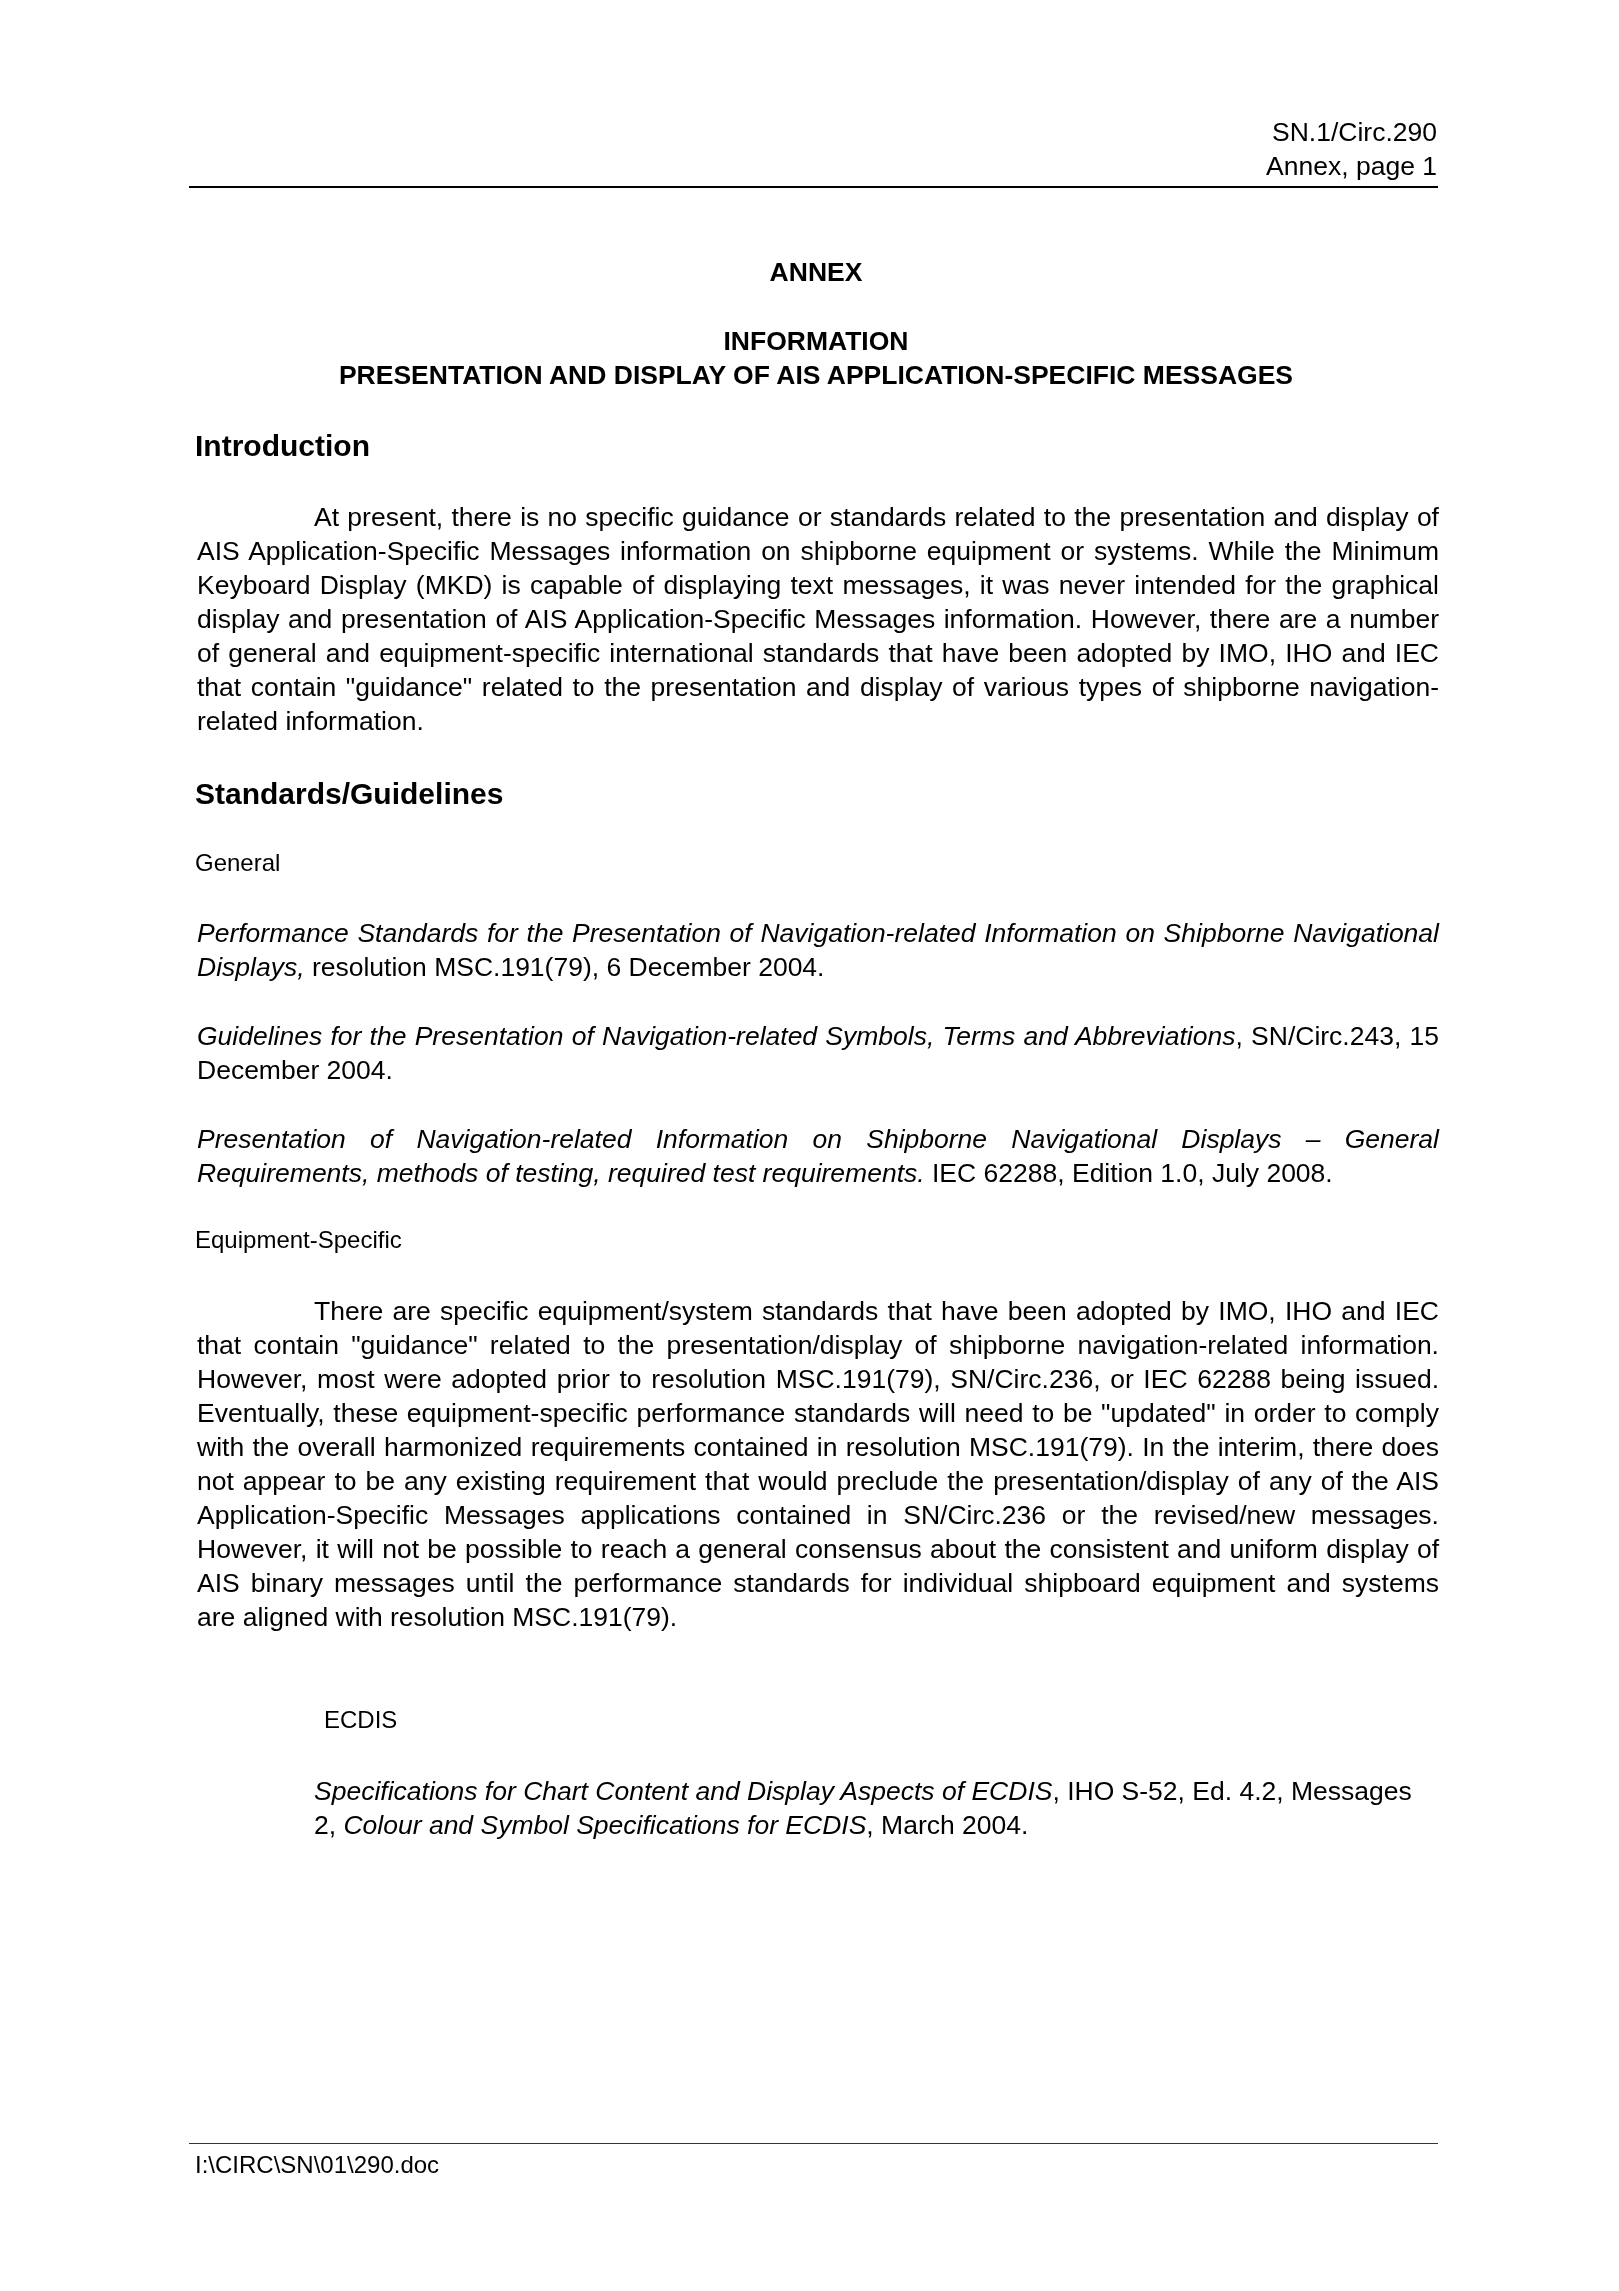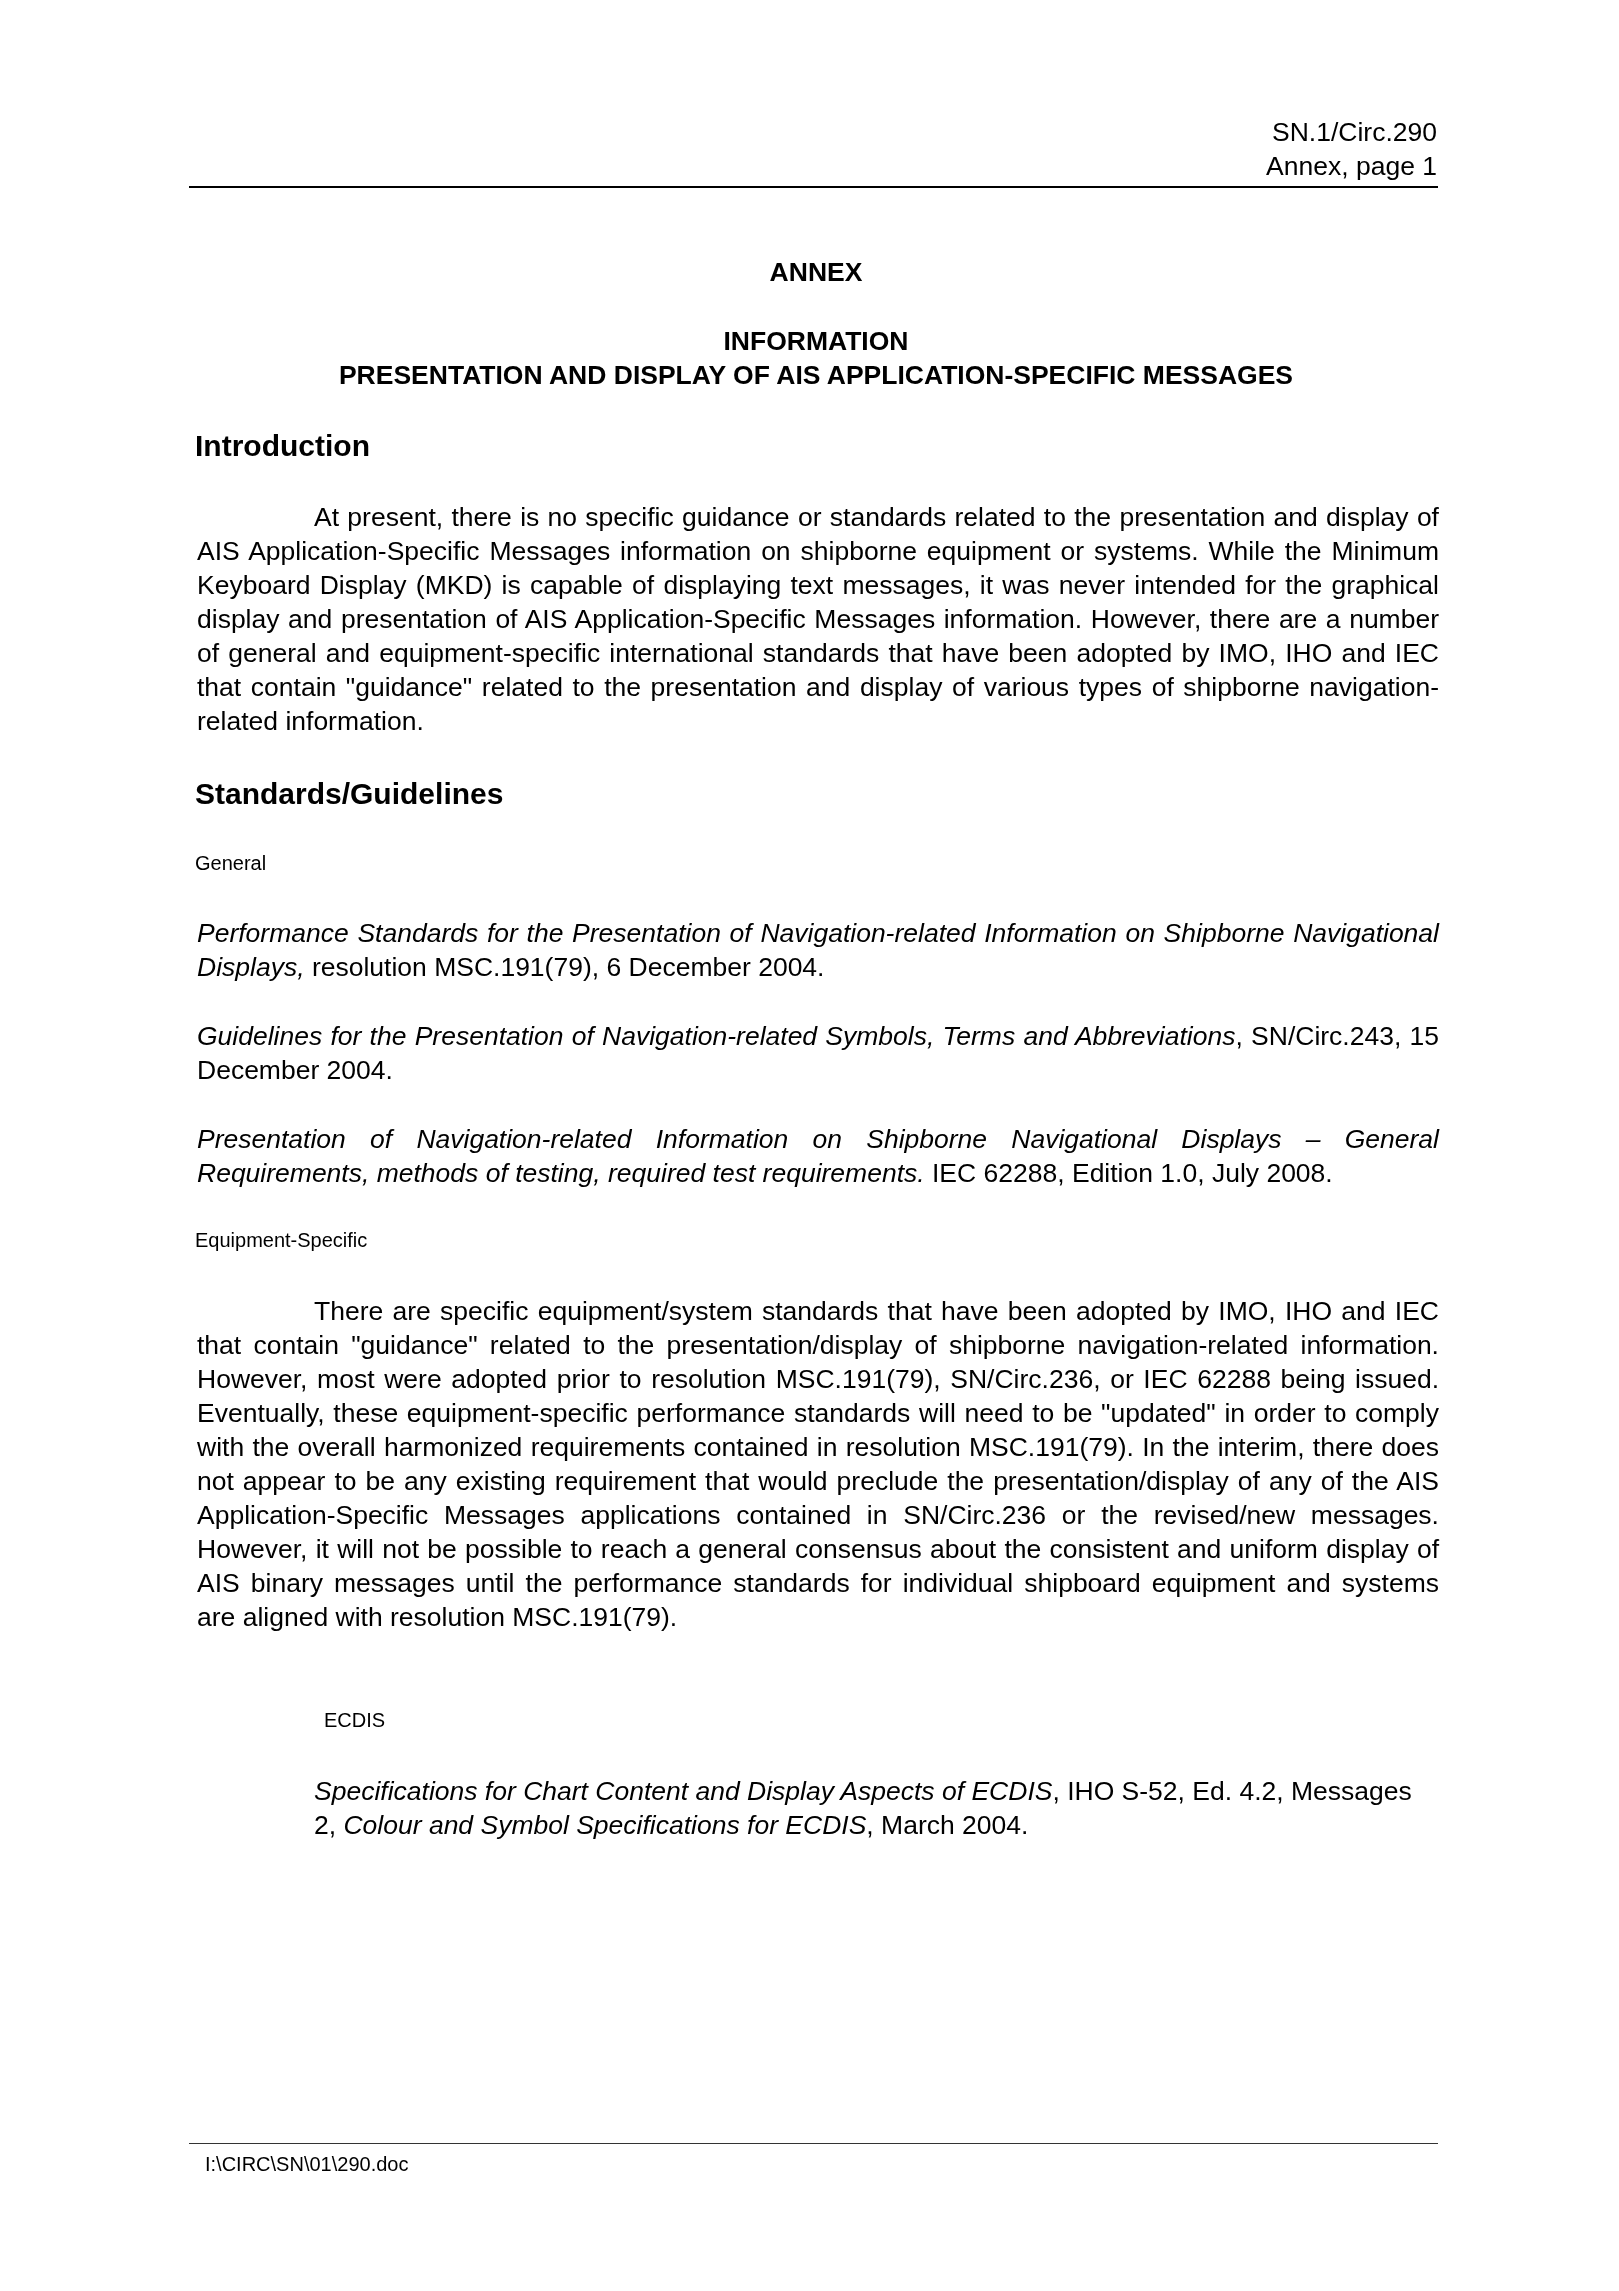--- a/index.html
+++ b/index.html
@@ -44,21 +44,21 @@
     }
     .heading {
       position: absolute;
       left: 195px;
       font-weight: bold;
       font-size: 30px;
       line-height: 34px;
     }
     .subhead {
       position: absolute;
-      font-size: 20px;
+      font-size: 24px;
       line-height: 34px;
       text-align: center;
     }
     .para {
       position: absolute;
       left: 195px;
       width: 1242px;
       font-size: 26.5px;
       line-height: 34px;
       text-align: justify;
@@ -70,23 +70,23 @@
     .footer-rule {
       position: absolute;
       left: 189px;
       top: 2143px;
       width: 1249px;
       height: 0;
       border-top: 1.5px solid #333;
     }
     .footer-text {
       position: absolute;
-      left: 205px;
+      left: 195px;
       top: 2152px;
-      font-size: 20px;
+      font-size: 24px;
       line-height: 25.5px;
     }
     i { font-style: italic; }
   </style>
 </head>
 <body>
 
 <div class="page-header">
   <span class="line">SN.1/Circ.290</span>
   <span class="line">Annex, page 1</span>

